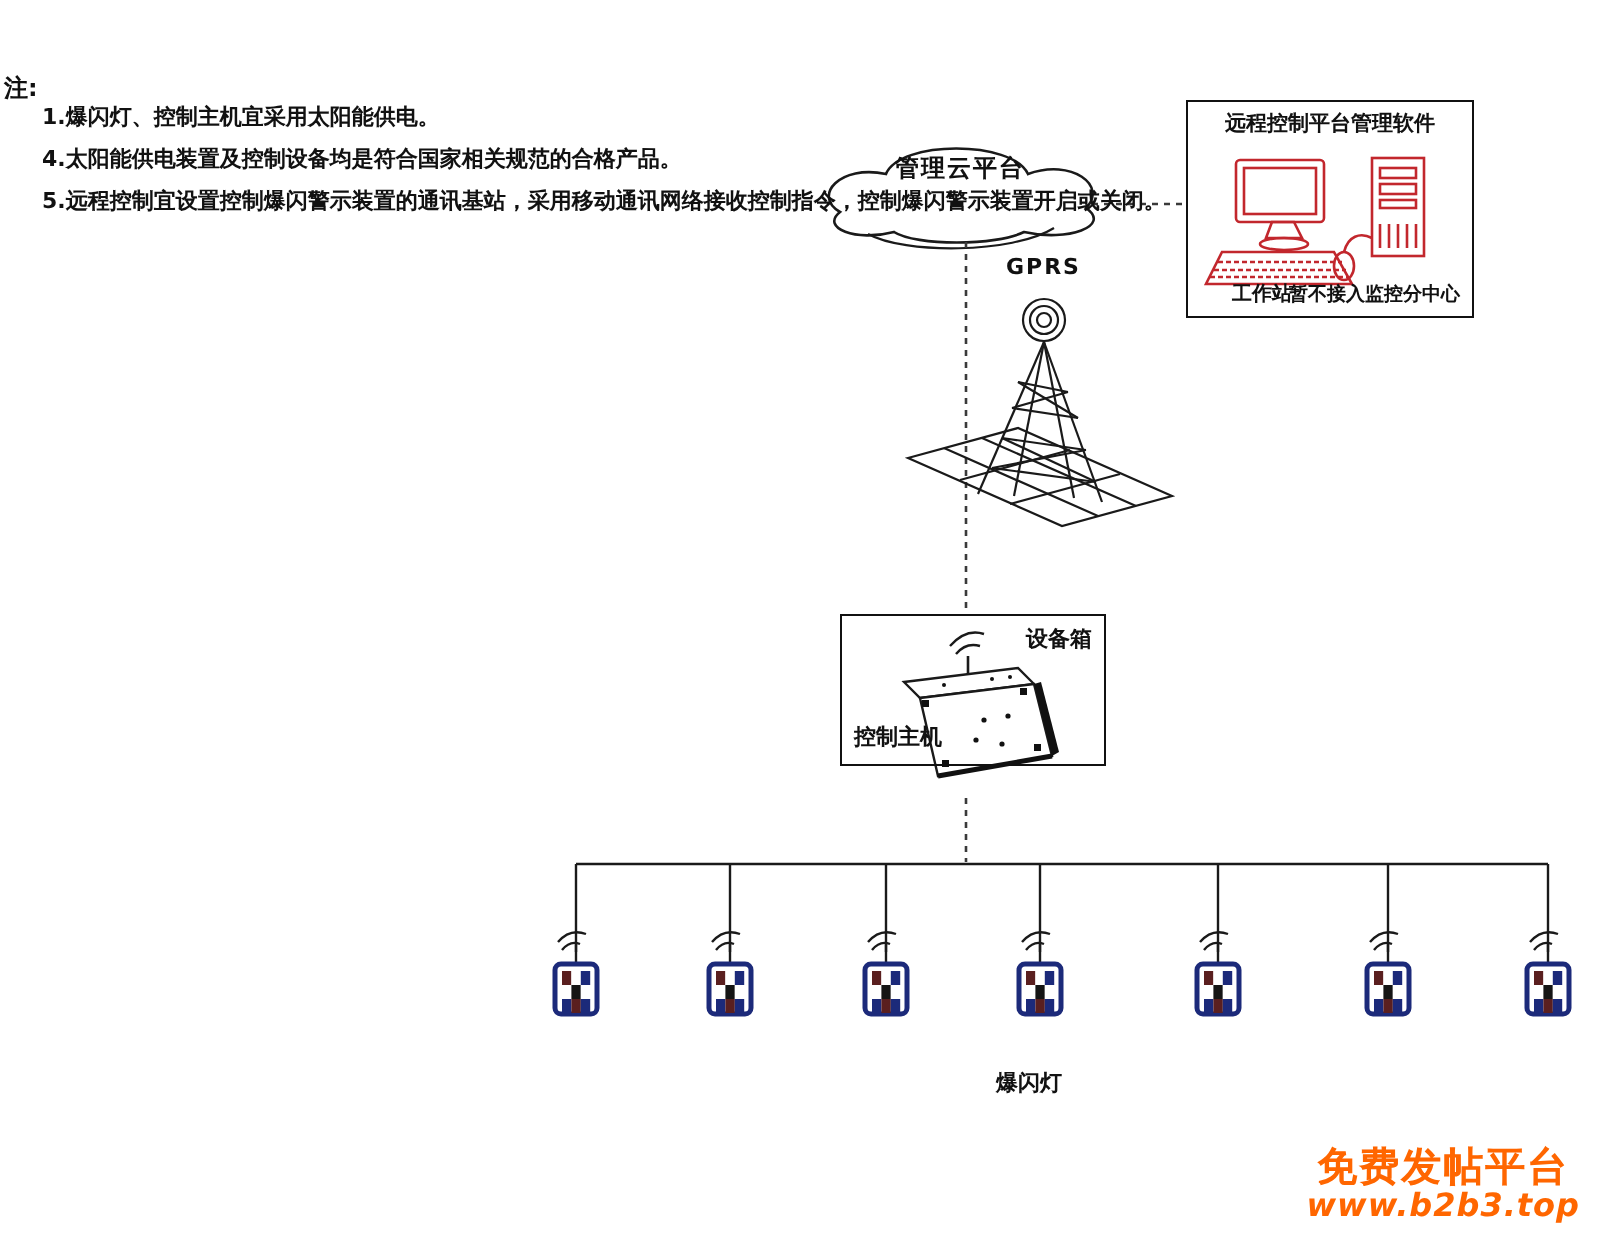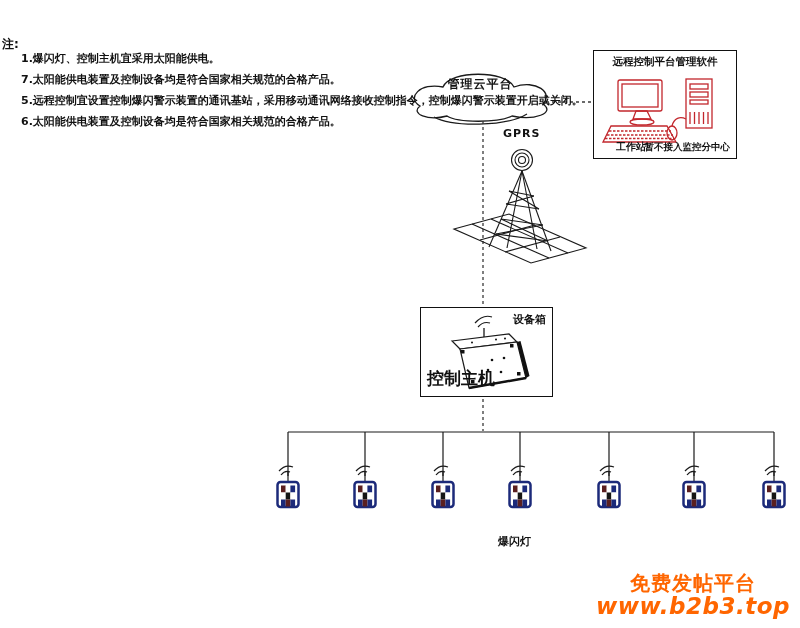--- a/index.html
+++ b/index.html
@@ -20,31 +20,31 @@
   .cloud-label { left:445px; top:76px; width:70px; text-align:center; font-size:12px; letter-spacing:1px; }
   .gprs-label  { left:503px; top:127px; font-size:11px; letter-spacing:1px; }
 
   
   .remote-box { left:593px; top:50px; width:144px; height:109px; border:1.5px solid #111; box-sizing:border-box; }
   .remote-title { position:absolute; left:0; right:0; top:4px; text-align:center; font-size:10.5px; font-weight:bold; }
   .workstation-label { position:absolute; left:22px; bottom:4px; font-size:10px; font-weight:bold; white-space:nowrap; }
   .monitor-note-label { position:absolute; right:6px; bottom:4px; font-size:9.5px; font-weight:bold; white-space:nowrap; }
 
   
-  .device-box { left:420px; top:307px; width:133px; height:90px; border:1.5px solid #111; box-sizing:border-box; }
+  .device-box { left:420px; top:307px; width:133px; height:76px; border:1.5px solid #111; box-sizing:border-box; }
   .device-box-label { position:absolute; right:6px; top:4px; font-size:11px; font-weight:bold; }
-  .control-host-label { position:absolute; left:6px; bottom:6px; font-size:17px; font-weight:bold;font-family:Liberation Mono, monospace; }
+  .control-host-label { position:absolute; left:6px; bottom:6px; font-size:11px; font-weight:bold;font-family:Liberation Mono, monospace; }
 
   
   .flasher-label { left:498px; top:534px; font-size:11px; }
 
   
   .watermark { right:10px; top:572px; text-align:center; color:#ff6600; }
   .watermark-name { font-size:20px; font-weight:bold; letter-spacing:1px; line-height:1.1; }
-  .watermark-url  { font-size:23px; font-weight:bold; font-style:italic; letter-spacing:0.5px; line-height:1.1; }
+  .watermark-url  { font-size:16px; font-weight:bold; font-style:italic; letter-spacing:0.5px; line-height:1.1; }
 </style>
 </head>
 <body>
 
 <div class="canvas">
 
   <svg width="800" height="628" viewBox="0 0 800 628">
     <defs>
 
       <g id="beacon-proto">
@@ -146,23 +146,22 @@
     <use href="#beacon-proto" x="443" y="476"></use>
     <use href="#beacon-proto" x="520" y="476"></use>
     <use href="#beacon-proto" x="609" y="476"></use>
     <use href="#beacon-proto" x="694" y="476"></use>
     <use href="#beacon-proto" x="774" y="476"></use>
   </svg>
 
   <div class="abs notes-title lbl">注:</div>
   <div class="abs notes-list">
     <div class="note-line">1.爆闪灯、控制主机宜采用太阳能供电。</div>
-    <div class="note-line">7.太阳能供电装置及控制设备均是符合国家相关规范的合格产品。</div>
+    <div class="note-line">4.太阳能供电装置及控制设备均是符合国家相关规范的合格产品。</div>
     <div class="note-line">5.远程控制宜设置控制爆闪警示装置的通讯基站，采用移动通讯网络接收控制指令，控制爆闪警示装置开启或关闭。</div>
-    <div class="note-line">6.太阳能供电装置及控制设备均是符合国家相关规范的合格产品。</div>
   </div>
 
   <div class="abs cloud-label lbl">管理云平台</div>
   <div class="abs gprs-label lbl">GPRS</div>
 
   <div class="abs remote-box">
     <div class="remote-title">远程控制平台管理软件</div>
     <span class="workstation-label">工作站</span>
     <span class="monitor-note-label">暂不接入监控分中心</span>
   </div>

